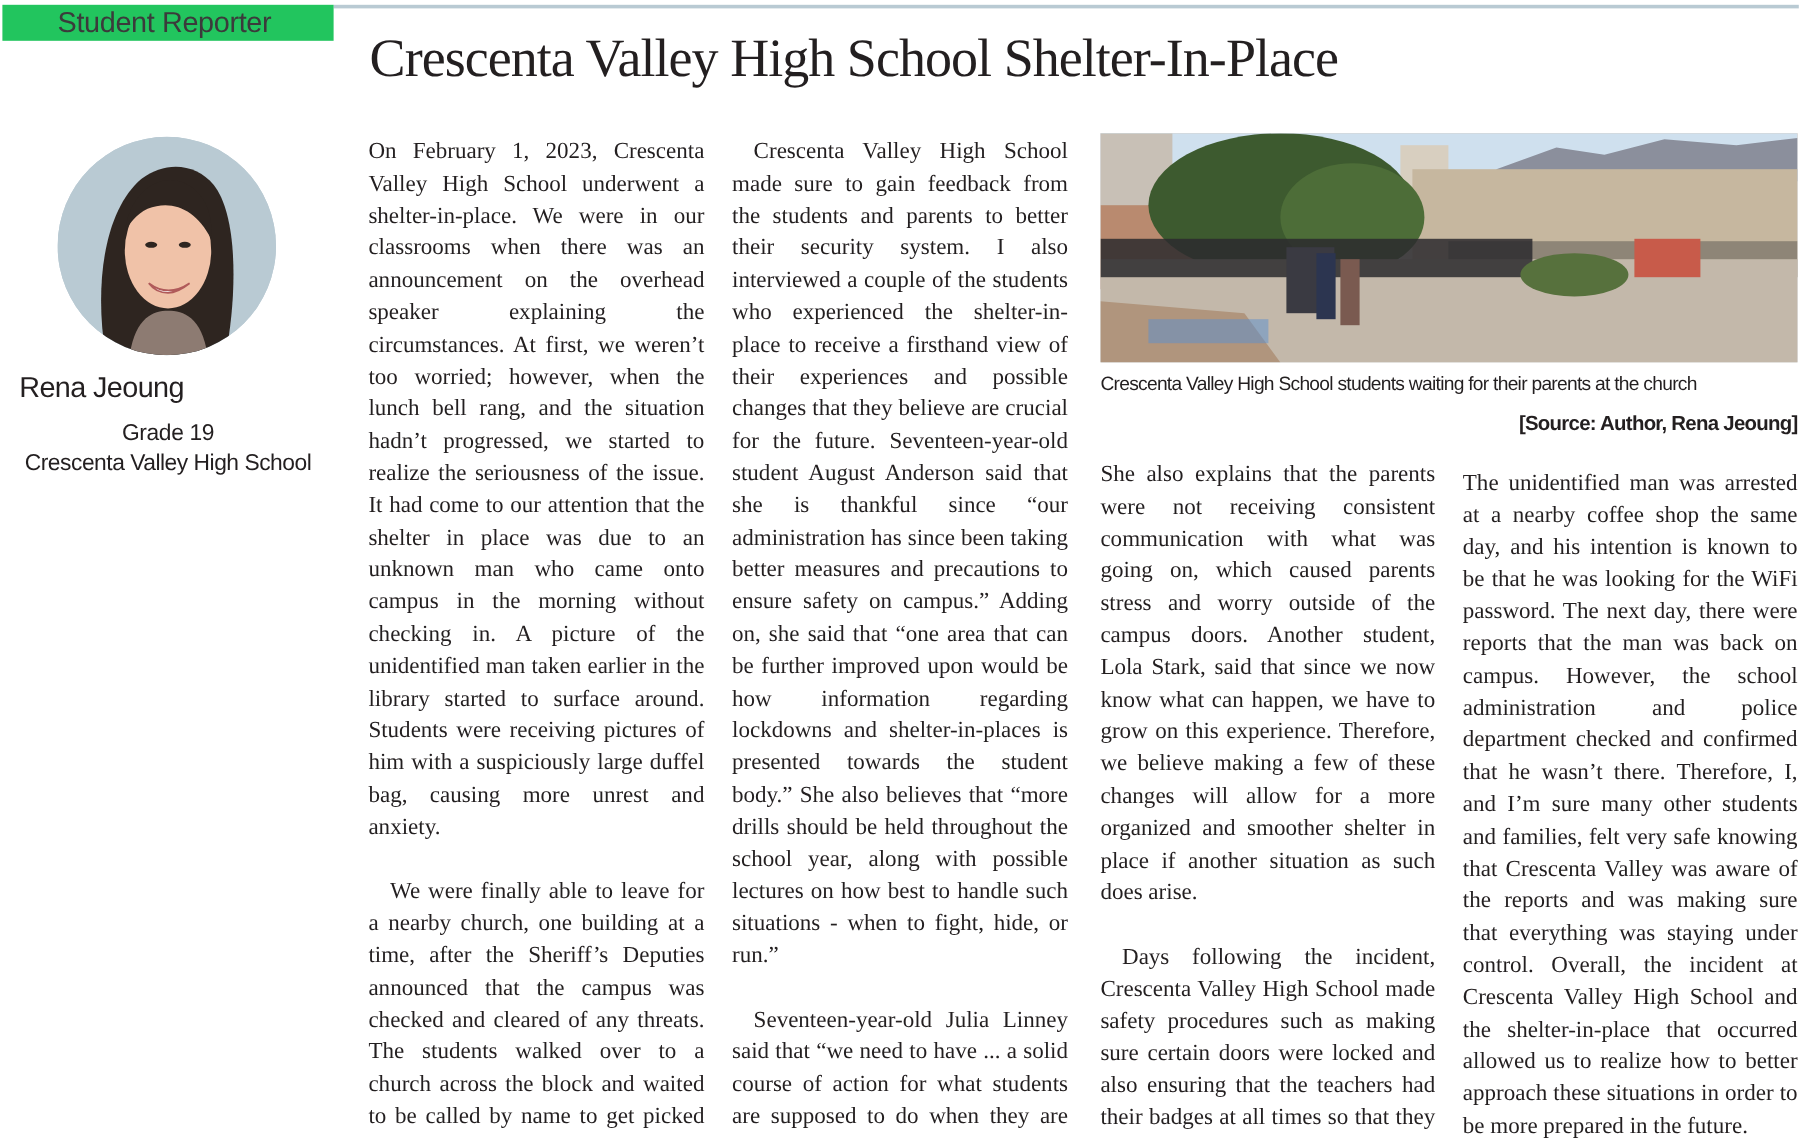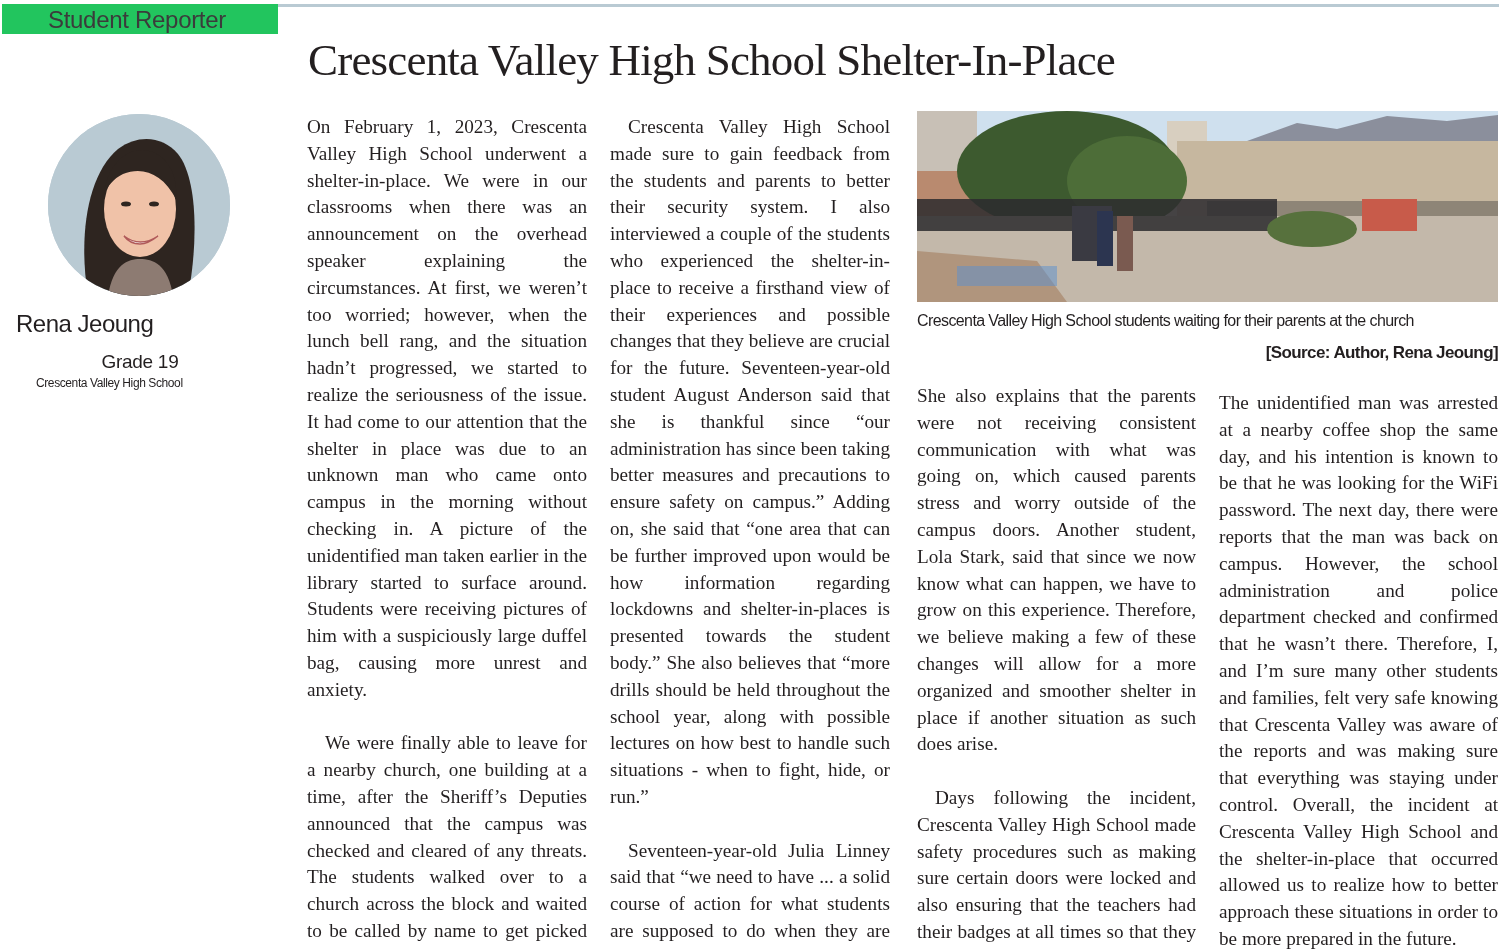--- a/index.html
+++ b/index.html
@@ -1,31 +1,31 @@
 <!DOCTYPE html>
 <html><head>
 <meta charset="utf-8">
 <style>
   html, body { margin:0; padding:0; background:#ffffff; }
   body { width:1510px; height:950px; position:relative; overflow:hidden; color:#231f20; }
   .topline { position:absolute; left:278px; top:4px; width:1221px; height:3px; background:#b9cad3; }
   .tab { position:absolute; left:2px; top:4px; width:276px; height:30px; background:#22c55e;
          font-family:"Liberation Sans", sans-serif; font-size:24px; color:#3b3b3b; line-height:32px;
          padding-left:46px; box-sizing:border-box; letter-spacing:-0.3px; }
-  .headline { position:absolute; left:308px; top:34px; font-family:"Liberation Serif", serif; font-size:45px;
+  .headline { position:absolute; left:308px; top:22px; font-family:"Liberation Serif", serif; font-size:45px;
               color:#231f20; letter-spacing:-0.8px; white-space:nowrap; }
   .avatar { position:absolute; left:48px; top:114px; width:182px; height:182px; border-radius:50%;
             background:#b9cad3; overflow:hidden; }
   .avatar svg { width:100%; height:100%; display:block; }
   .author-name { position:absolute; left:0; top:310px; width:280px; text-align:left;
                  font-family:"Liberation Sans", sans-serif; font-size:24px; color:#231f20; letter-spacing:-0.5px;margin-left:16px; }
   .author-grade { position:absolute; left:0; top:351px; width:280px; text-align:center;
                   font-family:"Liberation Sans", sans-serif; font-size:19px; color:#231f20; letter-spacing:-0.3px; }
-  .author-school { position:absolute; left:0; top:376px; width:280px; 
-                   font-family:"Liberation Sans", sans-serif; font-size:12px; color:#231f20; letter-spacing:-0.4px;margin-left:36px; }
+  .author-school { position:absolute; left:0; top:376px; width:280px; text-align:center;
+                   font-family:"Liberation Sans", sans-serif; font-size:19px; color:#231f20; letter-spacing:-0.4px; }
   .col { position:absolute; font-family:"Liberation Serif", serif; font-size:19.2px; line-height:26.8px;
          text-align:justify; color:#231f20; }
   .col p { margin:0; }
   .col p.indent { text-indent:18px; }
   .col p.gap { margin-top:26.8px; }
   .col1 { left:307px; top:114px; width:280px; }
   .col2 { left:610px; top:114px; width:280px; }
   .col3 { left:917px; top:383px; width:279px; }
   .col4 { left:1219px; top:390px; width:279px; }
   .photo { position:absolute; left:917px; top:111px; width:581px; height:191px; overflow:hidden; background:#c9c3bb; }

